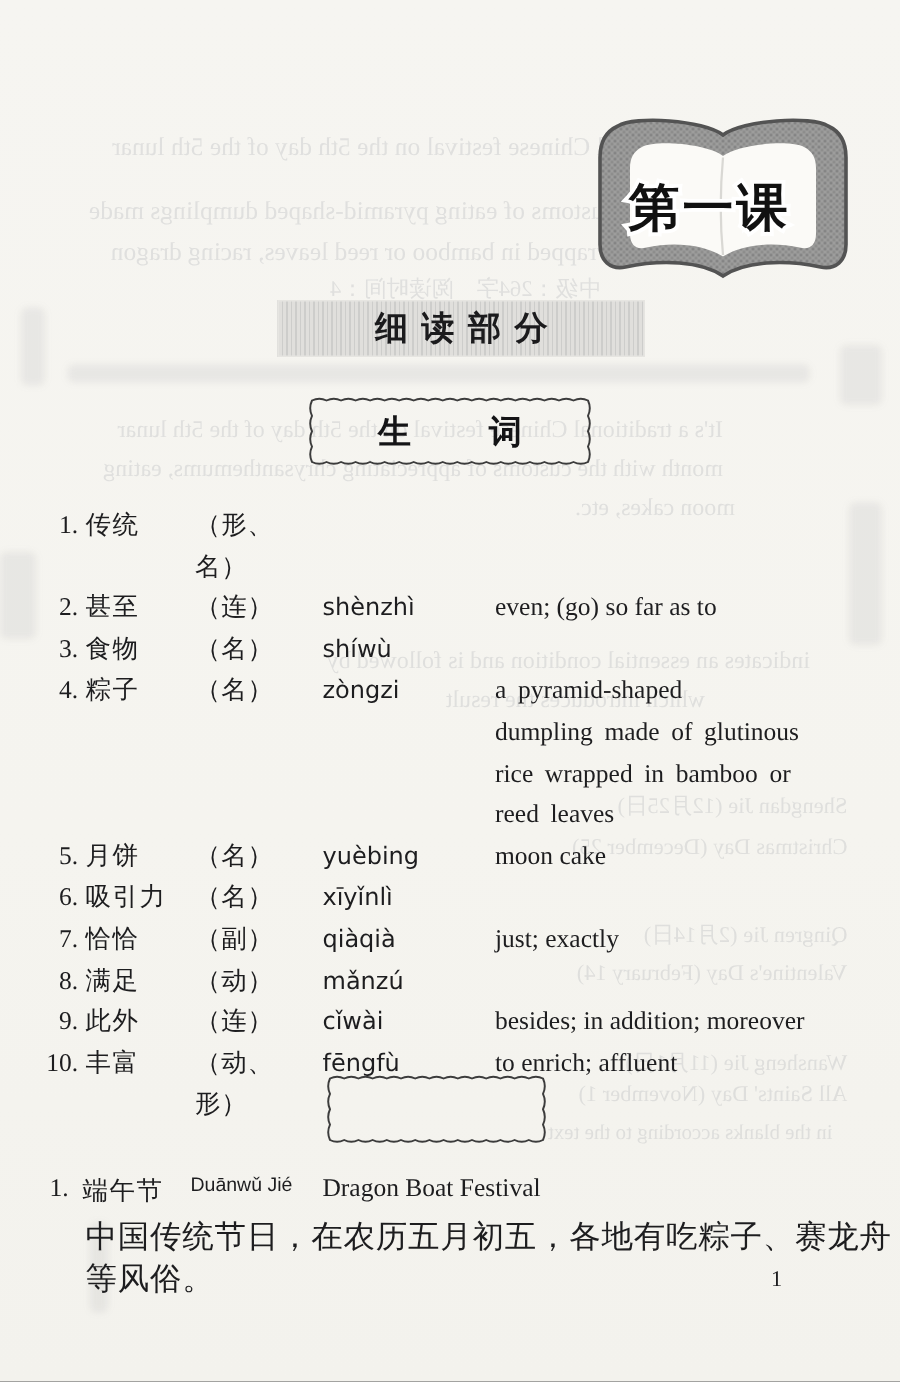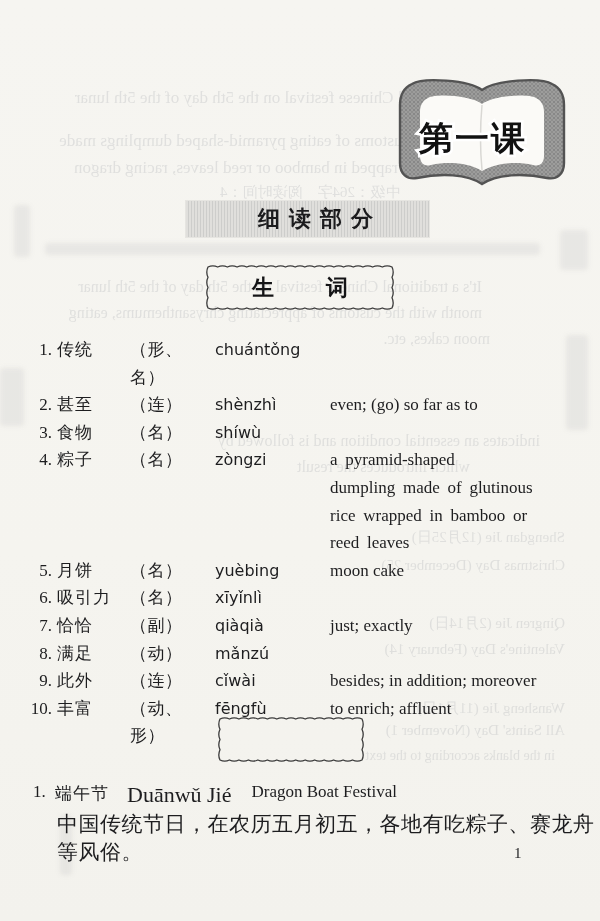--- a/index.html
+++ b/index.html
@@ -32,21 +32,21 @@
   }
   
   .section-header{
     position:absolute;left:185px;top:200px;width:245px;height:38px;z-index:4;
     background:repeating-linear-gradient(90deg,#cdcdcb 0 1px,#e0dfdc 1px 3px);
     box-shadow:0 0 0 1px #e6e5e1 inset;
     display:flex;align-items:center;justify-content:center;
   }
   .section-header .title{
     font-family:"Liberation Sans","DejaVu Sans",sans-serif;
-    font-weight:bold;font-size:22px;letter-spacing:9px;padding-left:25px;
+    font-weight:bold;font-size:22px;letter-spacing:9px;padding-left:9px;
     color:#1b1b1d;
   }
   
   .wavy-box{position:absolute;z-index:4;display:flex;align-items:center;justify-content:center;}
   .wavy-box svg{position:absolute;inset:0;}
   .wavy-box .box-label{
     position:relative;
     font-family:"Liberation Sans","DejaVu Sans",sans-serif;
     font-weight:bold;font-size:22px;letter-spacing:15px;padding-left:15px;
     color:#141416;
@@ -62,21 +62,21 @@
   .v-num{text-align:right;padding-right:5px;font-family:"Liberation Serif",serif;}
   .v-hanzi{letter-spacing:1px;}
   .v-pos{letter-spacing:0.5px;}
   .v-pinyin{font-family:"DejaVu Sans","Liberation Sans",sans-serif;font-size:16px;}
   .v-english{font-family:"Liberation Serif",serif;white-space:pre-line;}
   .v-english.multi{max-width:228px;word-spacing:3.5px;}
   
   .note-line1{position:absolute;left:33px;top:782px;z-index:3;font-size:17px;display:flex;}
   .n-num{width:22px;}
   .n-hanzi{letter-spacing:1px;margin-right:18px;}
-  .n-pinyin{font-family:Liberation Serif, serif;font-size:22px;margin-right:20px;}
+  .n-pinyin{font-family:Liberation Sans, sans-serif;font-size:13px;margin-right:20px;}
   .n-english{font-family:"Liberation Serif",serif;}
   .note-detail{position:absolute;left:57px;top:810px;z-index:3;font-size:21px;letter-spacing:0.5px;}
   
   .page-number{position:absolute;left:514px;top:845px;z-index:3;font-size:15px;}
 </style>
 </head>
 <body>
 
 <div class="page">
 
@@ -128,21 +128,20 @@
       <path fill="none" stroke="#3c3c3c" stroke-width="1.3" d="M 3 3 q 4.842105263157895 -2.4 9.68421052631579 0 q 4.842105263157895 -2.4 9.68421052631579 0 q 4.842105263157895 -2.4 9.68421052631579 0 q 4.842105263157895 -2.4 9.68421052631579 0 q 4.842105263157895 -2.4 9.68421052631579 0 q 4.842105263157895 -2.4 9.68421052631579 0 q 4.842105263157895 -2.4 9.68421052631579 0 q 4.842105263157895 -2.4 9.68421052631579 0 q 4.842105263157895 -2.4 9.68421052631579 0 q 4.842105263157895 -2.4 9.68421052631579 0 q 4.842105263157895 -2.4 9.68421052631579 0 q 4.842105263157895 -2.4 9.68421052631579 0 q 4.842105263157895 -2.4 9.68421052631579 0 q 4.842105263157895 -2.4 9.68421052631579 0 q 4.842105263157895 -2.4 9.68421052631579 0 q 4.842105263157895 -2.4 9.68421052631579 0 q 4.842105263157895 -2.4 9.68421052631579 0 q 4.842105263157895 -2.4 9.68421052631579 0 q 4.842105263157895 -2.4 9.68421052631579 0 q 2.4 5.125 0 10.25 q 2.4 5.125 0 10.25 q 2.4 5.125 0 10.25 q 2.4 5.125 0 10.25 q -4.842105263157895 2.4 -9.68421052631579 0 q -4.842105263157895 2.4 -9.68421052631579 0 q -4.842105263157895 2.4 -9.68421052631579 0 q -4.842105263157895 2.4 -9.68421052631579 0 q -4.842105263157895 2.4 -9.68421052631579 0 q -4.842105263157895 2.4 -9.68421052631579 0 q -4.842105263157895 2.4 -9.68421052631579 0 q -4.842105263157895 2.4 -9.68421052631579 0 q -4.842105263157895 2.4 -9.68421052631579 0 q -4.842105263157895 2.4 -9.68421052631579 0 q -4.842105263157895 2.4 -9.68421052631579 0 q -4.842105263157895 2.4 -9.68421052631579 0 q -4.842105263157895 2.4 -9.68421052631579 0 q -4.842105263157895 2.4 -9.68421052631579 0 q -4.842105263157895 2.4 -9.68421052631579 0 q -4.842105263157895 2.4 -9.68421052631579 0 q -4.842105263157895 2.4 -9.68421052631579 0 q -4.842105263157895 2.4 -9.68421052631579 0 q -4.842105263157895 2.4 -9.68421052631579 0 q -2.4 -5.125 0 -10.25 q -2.4 -5.125 0 -10.25 q -2.4 -5.125 0 -10.25 q -2.4 -5.125 0 -10.25 Z"></path>
     </svg>
     <span class="box-label">生　词</span>
   </div>
 
   <div class="vocab-list">
   <div class="vocab-row">
     <span class="v-num">1.</span>
     <span class="v-hanzi">传统</span>
     <span class="v-pos">（形、名）</span>
-    <span class="v-pinyin">chuántǒng</span>
   </div>
 
   <div class="vocab-row">
     <span class="v-num">2.</span>
     <span class="v-hanzi">甚至</span>
     <span class="v-pos">（连）</span>
     <span class="v-pinyin">shènzhì</span>
     <span class="v-english">even; (go) so far as to</span>
   </div>
 

